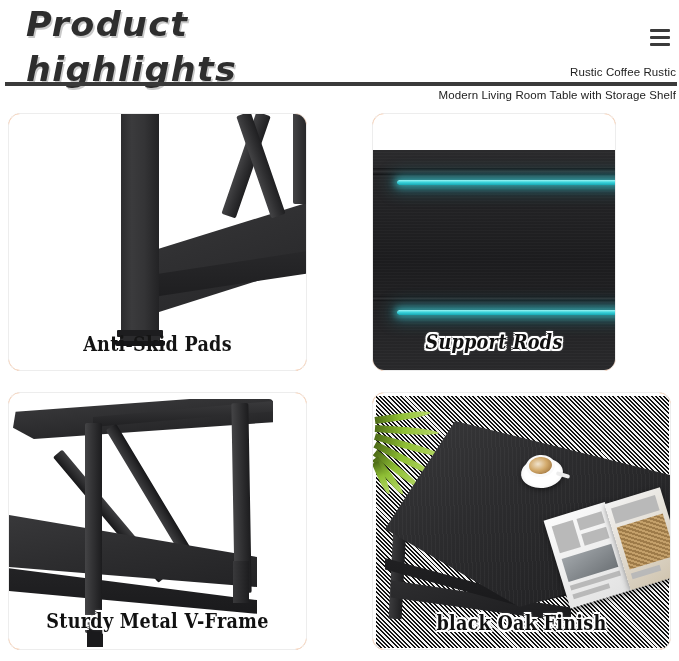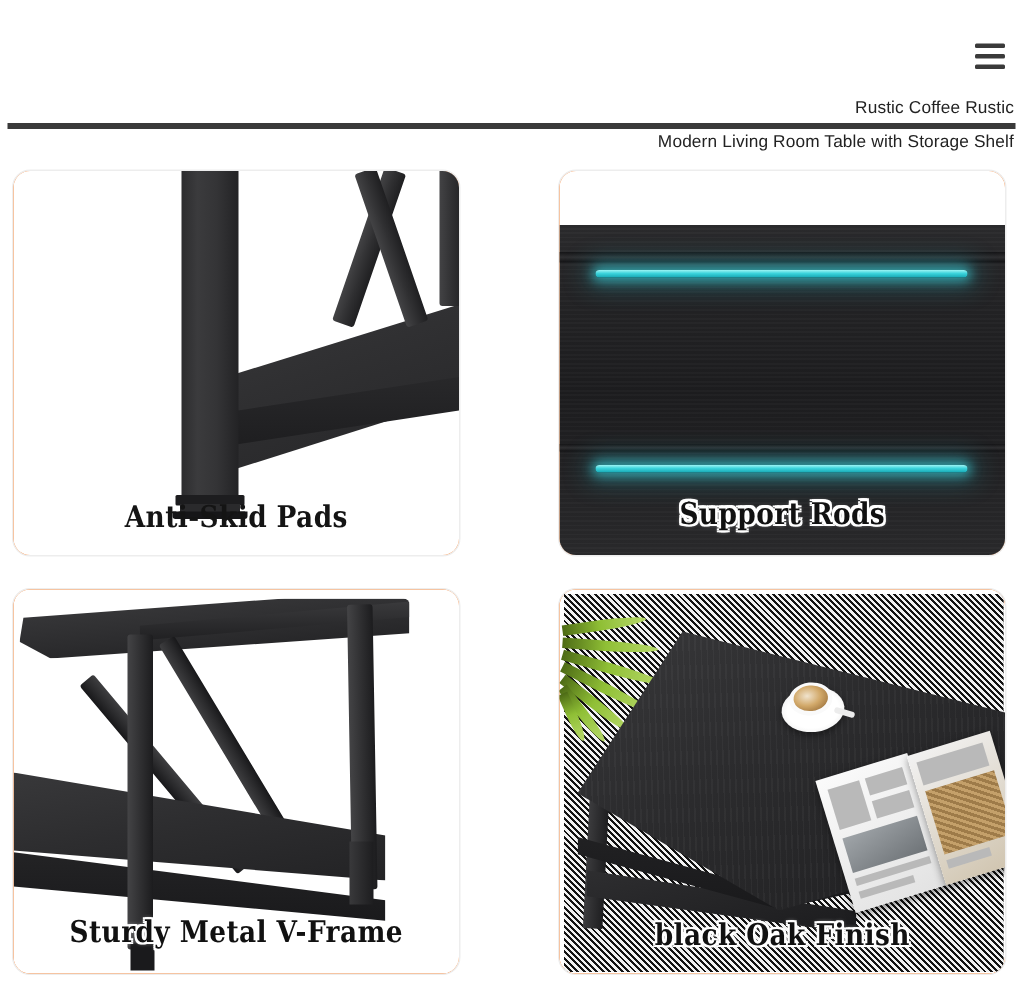--- a/index.html
+++ b/index.html
@@ -86,21 +86,21 @@
 
   
   .panel {
     position: absolute;
     background: #f97316;
     border: 1px solid #ededed;
     border-radius: 12px;
     overflow: hidden;
   }
   #panel-anti-skid   { left: 8px;   top: 113px; width: 299px; height: 258px; }
-  #panel-support     { left: 372px; top: 113px; width: 299px; height: 258px; }
+  #panel-support     { left: 372px; top: 113px; width: 244px; height: 258px; font-style: italic; }
   #panel-vframe      { left: 8px;   top: 392px; width: 299px; height: 258px; }
   #panel-oak         { left: 372px; top: 392px; width: 299px; height: 258px; }
 
   .panel-art {
     position: absolute;
     left: 0; top: 0; right: 0; bottom: 0;
   }
 
   .caption {
     position: absolute;
@@ -387,20 +387,24 @@
   .mag-photo-warm {
     position: absolute;
     background: repeating-linear-gradient(35deg,#c4a06a 0px,#c4a06a 2px,#9e7b49 2px,#9e7b49 4px);
   }
 </style>
 </head>
 <body>
 
 <div id="header">
 
+  <div id="title-block">
+    <div class="title-line" id="title-line-1">Product</div>
+    <div class="title-line" id="title-line-2">highlights</div>
+  </div>
 
   <div id="hamburger-icon">
     <span></span>
     <span></span>
     <span></span>
   </div>
 
   <div id="product-name">Rustic Coffee Rustic</div>
 
   <div id="header-rule"></div>

